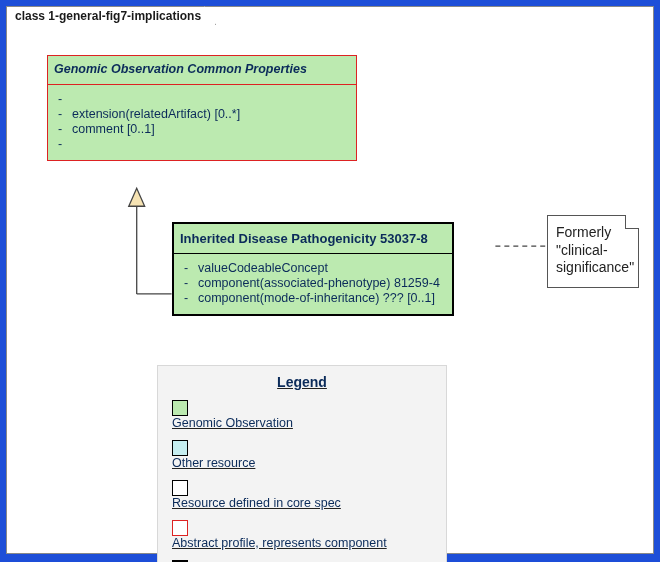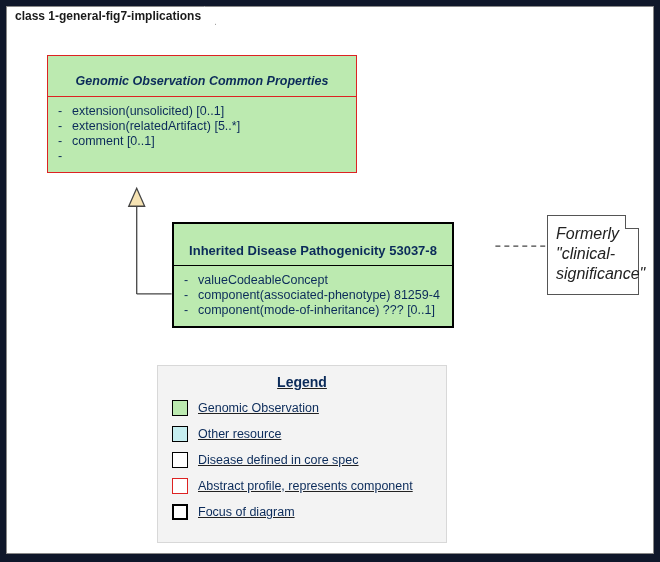--- a/index.html
+++ b/index.html
@@ -8,21 +8,21 @@
     padding: 0;
     font-family: "Segoe UI", Tahoma, sans-serif;
     font-size: 13px;
     background: #fff;
     color: #222;
   }
   .canvas {
     position: relative;
     width: 660px;
     height: 562px;
-    background: #0f172a;
+    background: #1d4ed8;
     padding-left: 6px;
   }
   .frame {
     position: absolute;
     left: 6px;
     top: 6px;
     width: 648px;
     height: 548px;
     border: 1px solid #888;
     background: #fff;
@@ -43,27 +43,26 @@
 
   
   .uml-box {
     position: absolute;
     background: #bceab0;
     border: 1px solid #000;
   }
   .uml-box.abstract { border: 1px solid #d22; }
   .uml-box.focus { border: 2px solid #000; }
   .uml-title {
-    text-align: center;
+    text-align: left;
     padding: 6px 6px 6px 6px;
     border-bottom: 1px solid #000;
     font-weight: 700;
     color: #0b2b5a;
     font-size: 13px;
-    margin-top: 12px;
   }
   .uml-box.abstract .uml-title { border-bottom: 1px solid #d22; }
   .uml-supertitle {
     font-style: italic;
     font-weight: 600;
     font-size: 12.5px;
     color: #0b2b5a;
     margin-bottom: 2px;
   }
   .uml-attrs {
@@ -91,24 +90,25 @@
   }
   .legend-title {
     text-align: center;
     font-weight: 700;
     color: #0b2b5a;
     font-size: 14px;
     margin-bottom: 6px;
   }
   .legend-row {
     display: flex;
-    align-items: center;
+    align-items: flex-start;
     margin: 10px 0;
     color: #0b2b5a;
     font-size: 12.5px;
+    flex-direction: column;
   }
   .swatch {
     width: 16px;
     height: 16px;
     margin-right: 10px;
     background: #fff;
     border: 1px solid #000;
   }
   .swatch.green { background: #bceab0; border:1px solid #000; }
   .swatch.cyan  { background: #c6eef0; border:1px solid #000; }
@@ -140,25 +140,24 @@
       <line x1="490" y1="240" x2="540" y2="240" stroke="#444" stroke-width="1.1" stroke-dasharray="5,4"></line>
     </svg>
 
     <div class="uml-box abstract" style="left:40px; top:48px; width:310px;">
       <div class="uml-title">
         <div class="uml-supertitle">Genomic Observation Common Properties</div>
       </div>
       <div class="uml-attrs">
         <div class="row">
             <span class="dash">-</span>
-            <span>extension(unsolicited) [0..1]</span>
-          </div>
-        <div class="row">
-            <span class="dash">-</span>
-            <span>extension(relatedArtifact) [5..*]</span>
+          </div>
+        <div class="row">
+            <span class="dash">-</span>
+            <span>extension(relatedArtifact) [0..*]</span>
           </div>
         <div class="row">
             <span class="dash">-</span>
             <span>comment [0..1]</span>
           </div>
         <div class="row">
             <span class="dash">-</span>
           </div>
       </div>
     </div>
@@ -175,42 +174,42 @@
             <span>component(associated-phenotype) 81259-4</span>
           </div>
         <div class="row">
             <span class="dash">-</span>
             <span>component(mode-of-inheritance) ??? [0..1]</span>
           </div>
       </div>
     </div>
 
     <div style="position:absolute; left:540px; top:208px; width:92px;">
-      <div style="position:relative; border:1px solid #555; background:#fff; padding:8px 8px 10px 8px; font-size:16px; line-height:1.25;font-style:italic;">
+      <div style="position:relative; border:1px solid #555; background:#fff; padding:8px 8px 10px 8px; font-size:14px; line-height:1.25;">
         <div style="position:absolute; right:-1px; top:-1px; width:14px; height:14px; background:#fff; border-left:1px solid #555; border-bottom:1px solid #555;"></div>
         <div style="position:absolute; right:-1px; top:-1px; width:13px; height:13px; background:#fff; clip-path:polygon(100% 0,100% 100%,0 0); border-top:1px solid #fff; border-right:1px solid #fff;"></div>
         <div>Formerly</div>
         <div>"clinical-</div>
         <div>significance"</div>
       </div>
     </div>
 
     <div class="legend" style="left:150px; top:358px; width:290px;text-decoration:underline;">
       <div class="legend-title">Legend</div>
       <div class="legend-row">
         <span class="swatch green"></span>
         <span>Genomic Observation</span>
       </div>
       <div class="legend-row">
         <span class="swatch cyan"></span>
         <span>Other resource</span>
       </div>
       <div class="legend-row">
         <span class="swatch core"></span>
-        <span>Disease defined in core spec</span>
+        <span>Resource defined in core spec</span>
       </div>
       <div class="legend-row">
         <span class="swatch abstract"></span>
         <span>Abstract profile, represents component</span>
       </div>
       <div class="legend-row">
         <span class="swatch focus"></span>
         <span>Focus of diagram</span>
       </div>
     </div>

